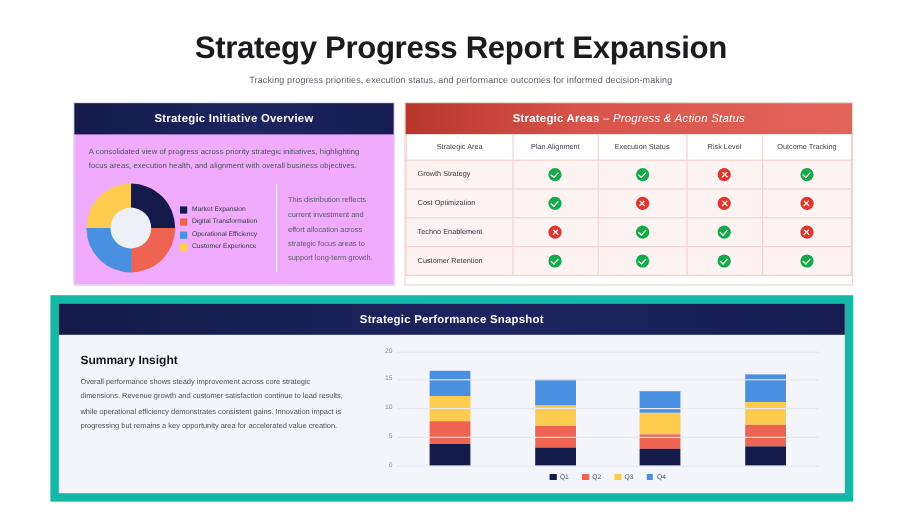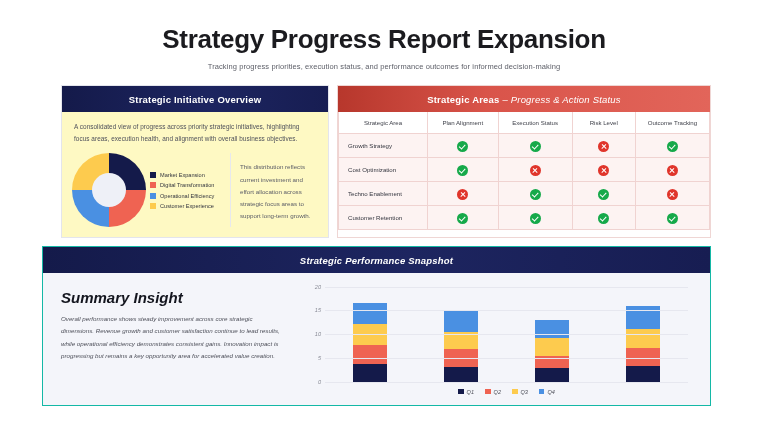--- a/index.html
+++ b/index.html
@@ -21,21 +21,21 @@
     font-size: 7.5px; color: #5d5f68; margin-top: 7px; letter-spacing: 0.1px;
   }
 
   
   .top-row {
     display: flex; gap: 8px;
     margin: 14px 57px 0 61px;
     align-items: stretch;
   }
   .panel-left {
-    width: 268px; background: #fef9c3;
+    width: 268px; background: #f0abfc;
     border: 1px solid #e4e5ec;
     display: flex; flex-direction: column;
   }
   .panel-right {
     flex: 1; background: #ffffff;
     border: 1px solid #efd6d4;
     display: flex; flex-direction: column;
   }
   .hdr-navy {
     background: linear-gradient(90deg, #141a4a 0%, #1d2560 55%, #171d52 100%);
@@ -116,27 +116,26 @@
   .mark.no::before, .mark.no::after {
     content: ""; position: absolute; left: 2.6px; top: 4.9px;
     width: 6px; height: 1.4px; background: #fff;
   }
   .mark.no::before { transform: rotate(45deg); }
   .mark.no::after { transform: rotate(-45deg); }
 
   
   .bottom-panel {
     margin: 8px 57px 0 42px;
-    border: 1px solid #14b8a6;
+    border: 7px solid #14b8a6;
     background: #f4f5fa;
-    font-style: italic;
   }
   .bottom-body { display: flex; padding: 8px 14px 10px 0; }
   .summary-col { width: 252px; padding: 8px 14px 0 18px; }
-  .summary-h { font-size: 15px; font-weight: bold; color: #14161f; }
+  .summary-h { font-size: 10px; font-weight: bold; color: #14161f; }
   .summary-p {
     font-size: 6.2px; color: #4d4f59; line-height: 2.0; margin-top: 7px;
   }
   .chart-col2 { flex: 1; position: relative; padding: 6px 8px 0 8px; }
 
   .plot { position: relative; height: 95px; margin-left: 22px; }
   .ytick {
     position: absolute; left: -22px; width: 18px; text-align: right;
     font-size: 5.6px; color: #8a8c97; transform: translateY(-50%);
   }

